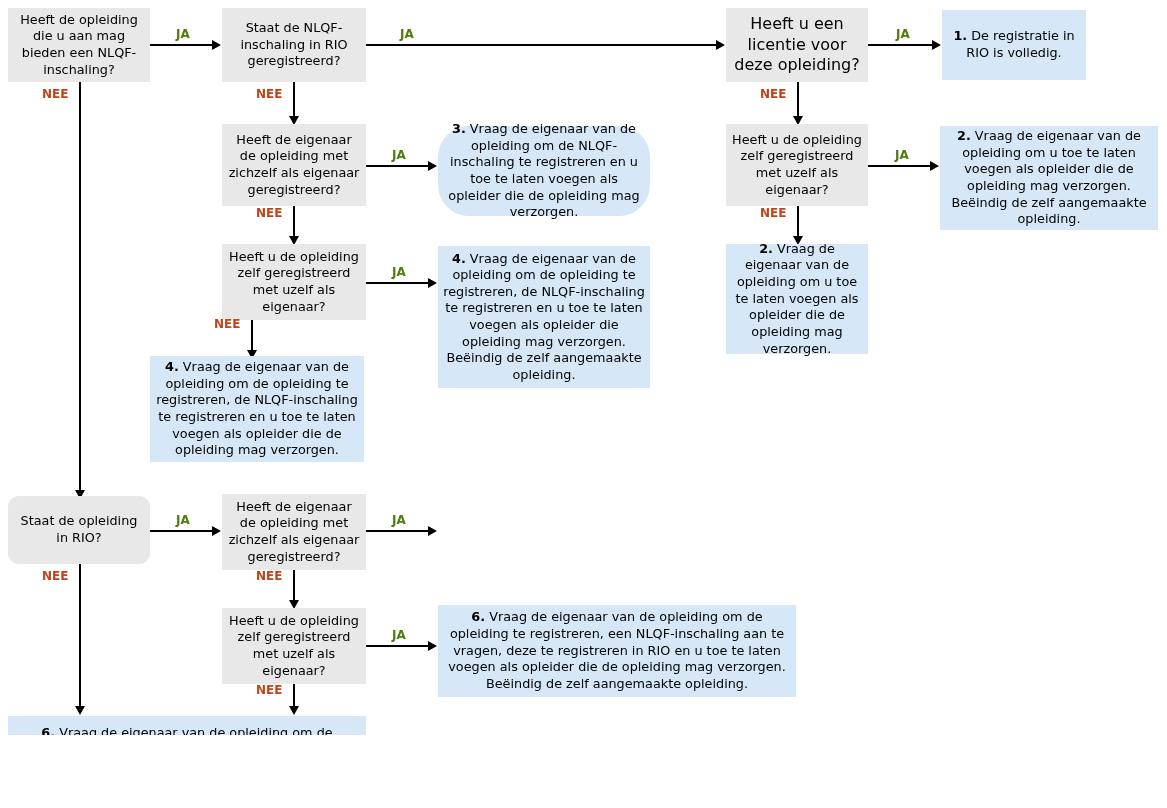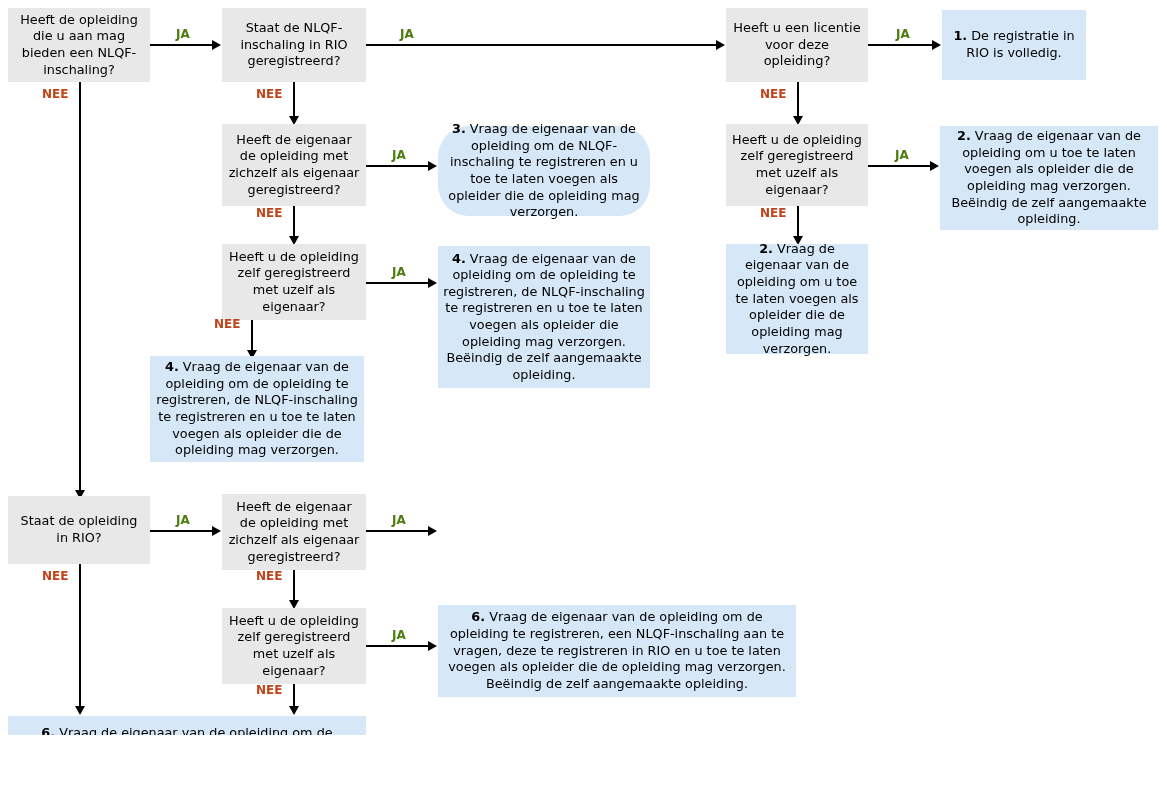--- a/index.html
+++ b/index.html
@@ -85,21 +85,21 @@
   <div class="edge-label label-ja" style="left:176px; top:28px; font-size:12px;">JA</div>
 
   <div class="node question" style="left:222px; top:8px; width:144px; height:74px; font-size:12.8px;">
     <span class="body">Staat de NLQF-inschaling in RIO geregistreerd?</span>
   </div>
 
   <div class="conn conn-h" style="left:366px; top:44px; width:352px;"></div>
   <div class="arrow-r" style="left:716px; top:40px;"></div>
   <div class="edge-label label-ja" style="left:400px; top:28px; font-size:12px;">JA</div>
 
-  <div class="node question" style="left:726px; top:8px; width:142px; height:74px; font-size:13px;">
+  <div class="node question" style="left:726px; top:8px; width:142px; height:74px; font-size:16px;">
     <span class="body">Heeft u een licentie voor deze opleiding?</span>
   </div>
 
   <div class="conn conn-h" style="left:868px; top:44px; width:66px;"></div>
   <div class="arrow-r" style="left:932px; top:40px;"></div>
   <div class="edge-label label-ja" style="left:896px; top:28px; font-size:12px;">JA</div>
 
   <div class="node action" style="left:942px; top:10px; width:144px; height:70px; font-size:12.8px;">
     <span class="body">
       <b>1.</b><span> De registratie in RIO is volledig.</span>
@@ -177,21 +177,21 @@
   <div class="conn conn-v" style="left:251px; top:320px; height:34px;"></div>
   <div class="arrow-d" style="left:247px; top:350px;"></div>
   <div class="edge-label label-nee" style="left:214px; top:318px; font-size:12px;">NEE</div>
 
   <div class="node action" style="left:150px; top:356px; width:214px; height:106px; font-size:12.8px;">
     <span class="body">
       <b>4.</b><span> Vraag de eigenaar van de opleiding om de opleiding te registreren, de NLQF-inschaling te registreren en u toe te laten voegen als opleider die de opleiding mag verzorgen.</span>
     </span>
   </div>
 
-  <div class="node question" style="left:8px; top:496px; width:142px; height:68px; font-size:12.8px;">
+  <div class="node question" style="left:8px; top:496px; width:142px; height:68px; font-size:12.8px;border-radius:11px;">
     <span class="body">Staat de opleiding in RIO?</span>
   </div>
 
   <div class="conn conn-h" style="left:150px; top:530px; width:64px;"></div>
   <div class="arrow-r" style="left:212px; top:526px;"></div>
   <div class="edge-label label-ja" style="left:176px; top:514px; font-size:12px;">JA</div>
 
   <div class="node question" style="left:222px; top:494px; width:144px; height:76px; font-size:12.8px;">
     <span class="body">Heeft de eigenaar de opleiding met zichzelf als eigenaar geregistreerd?</span>
   </div>

